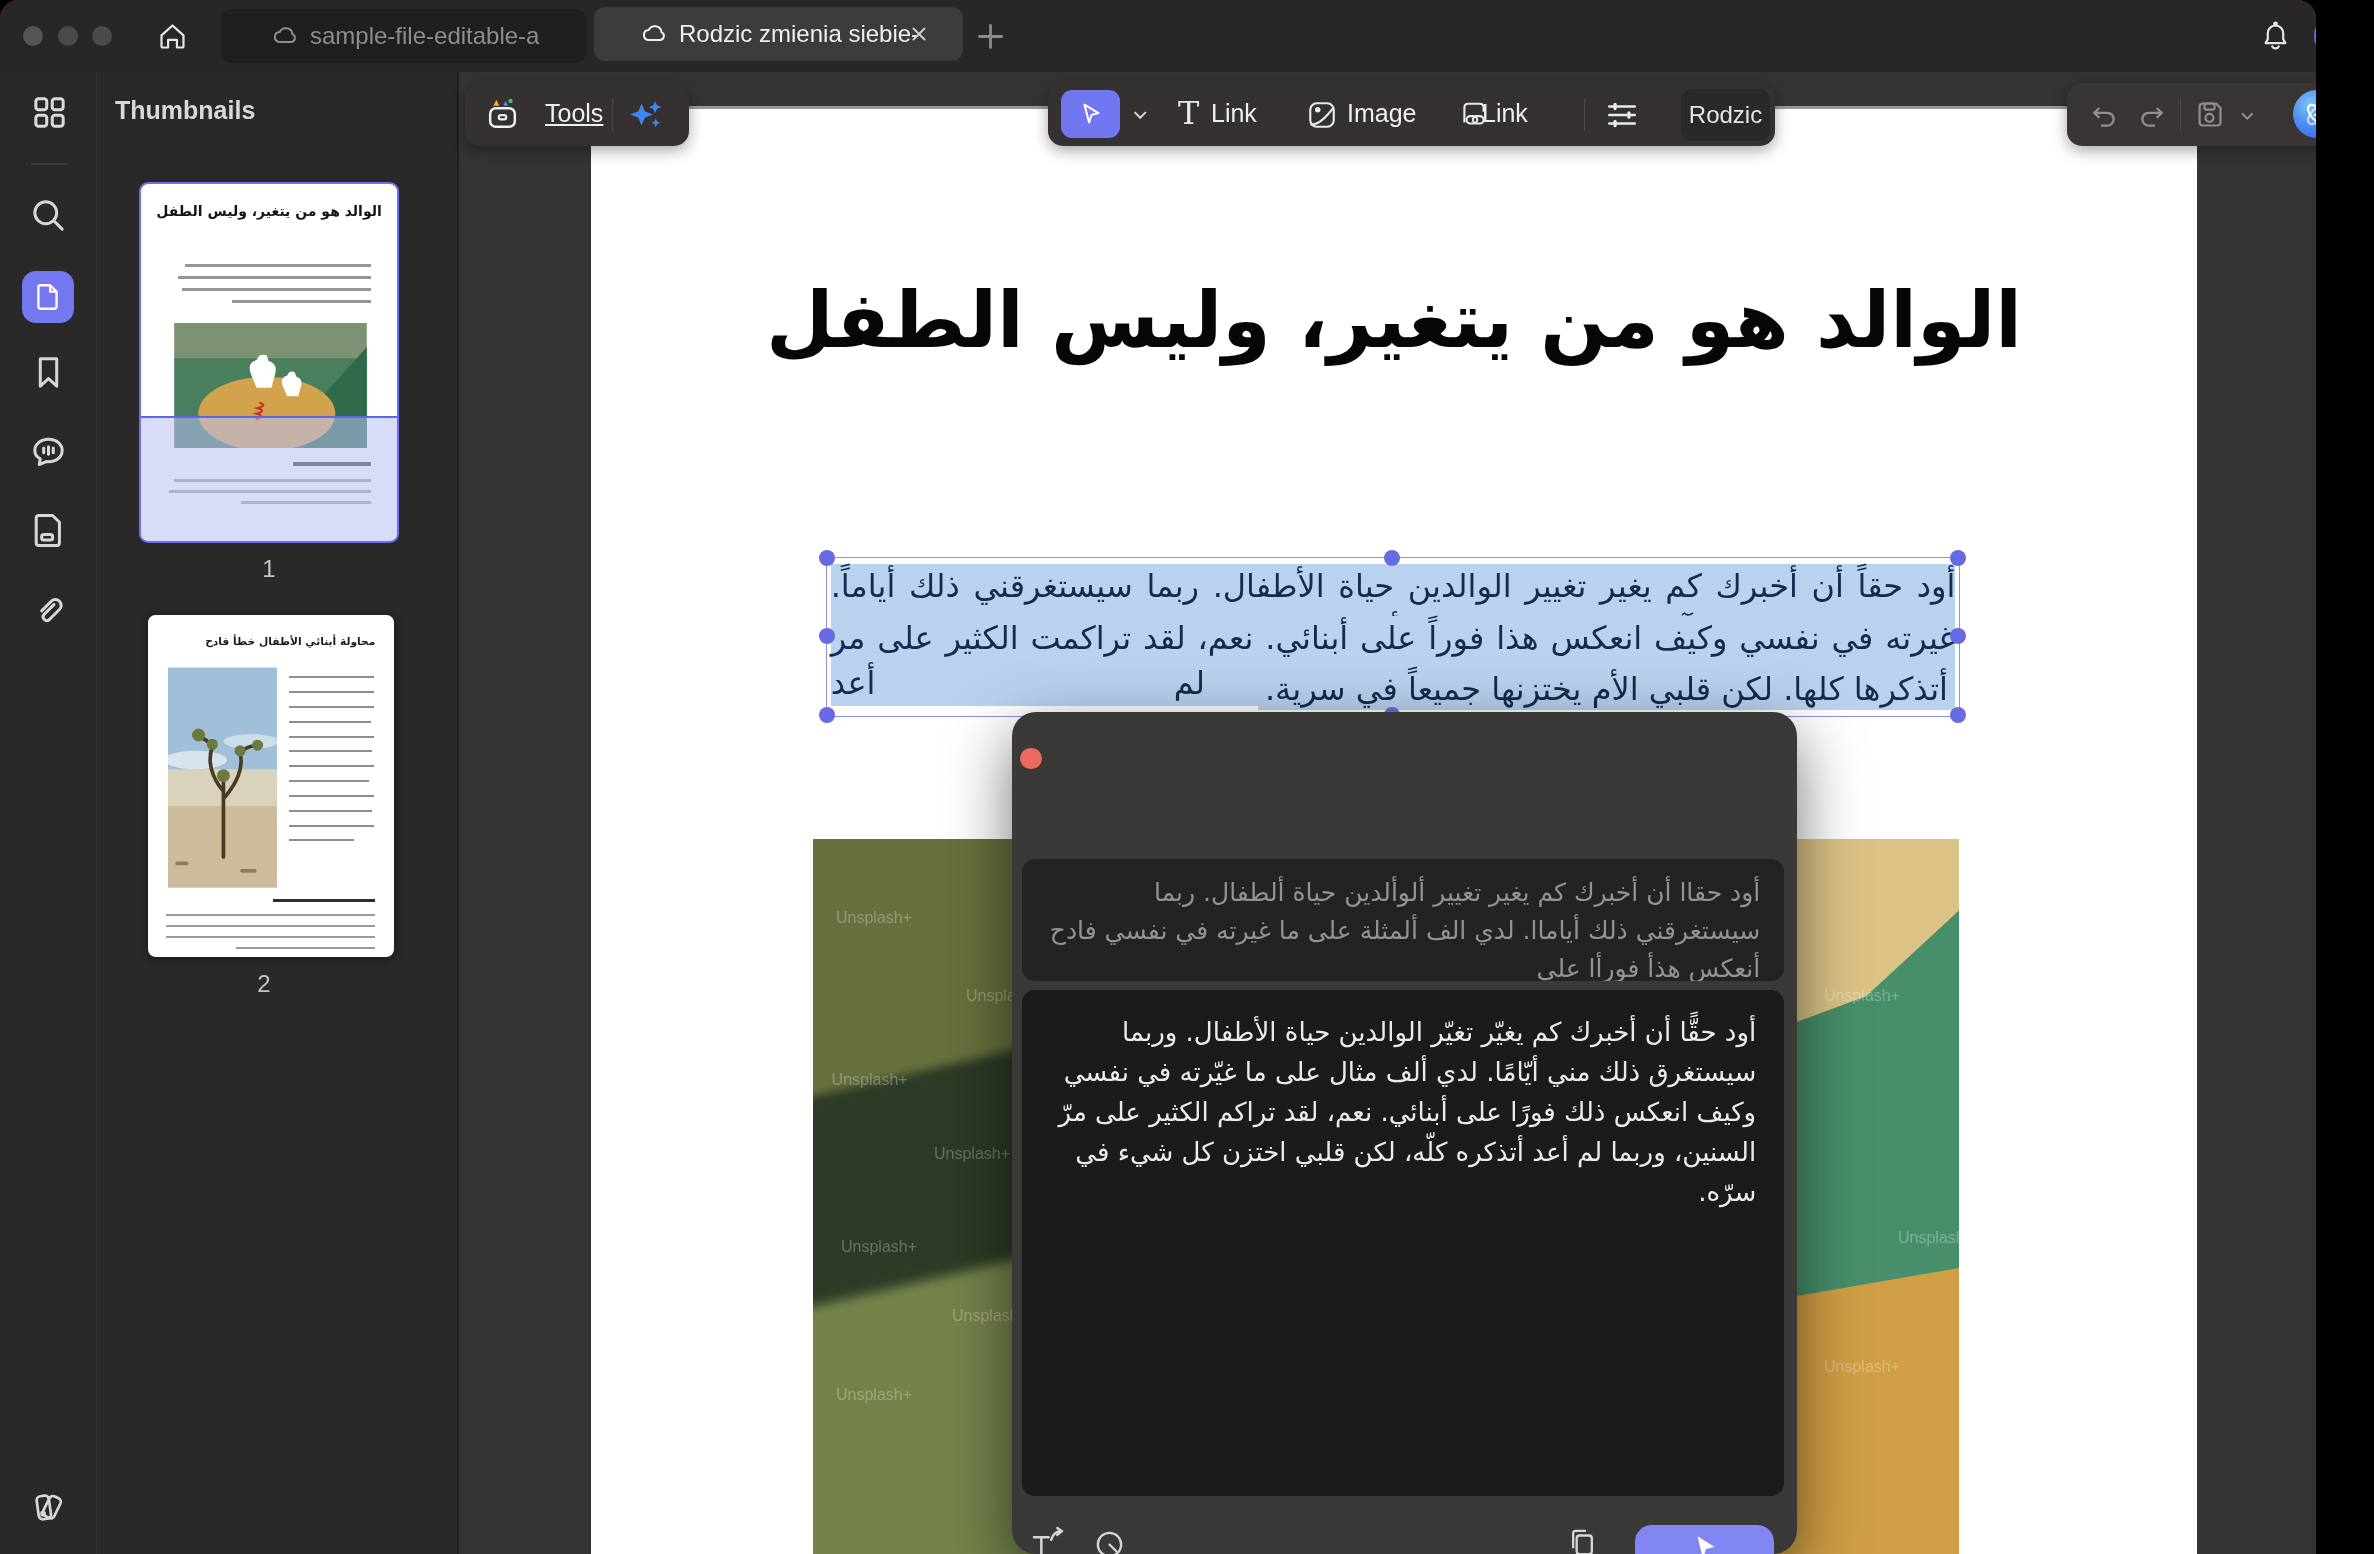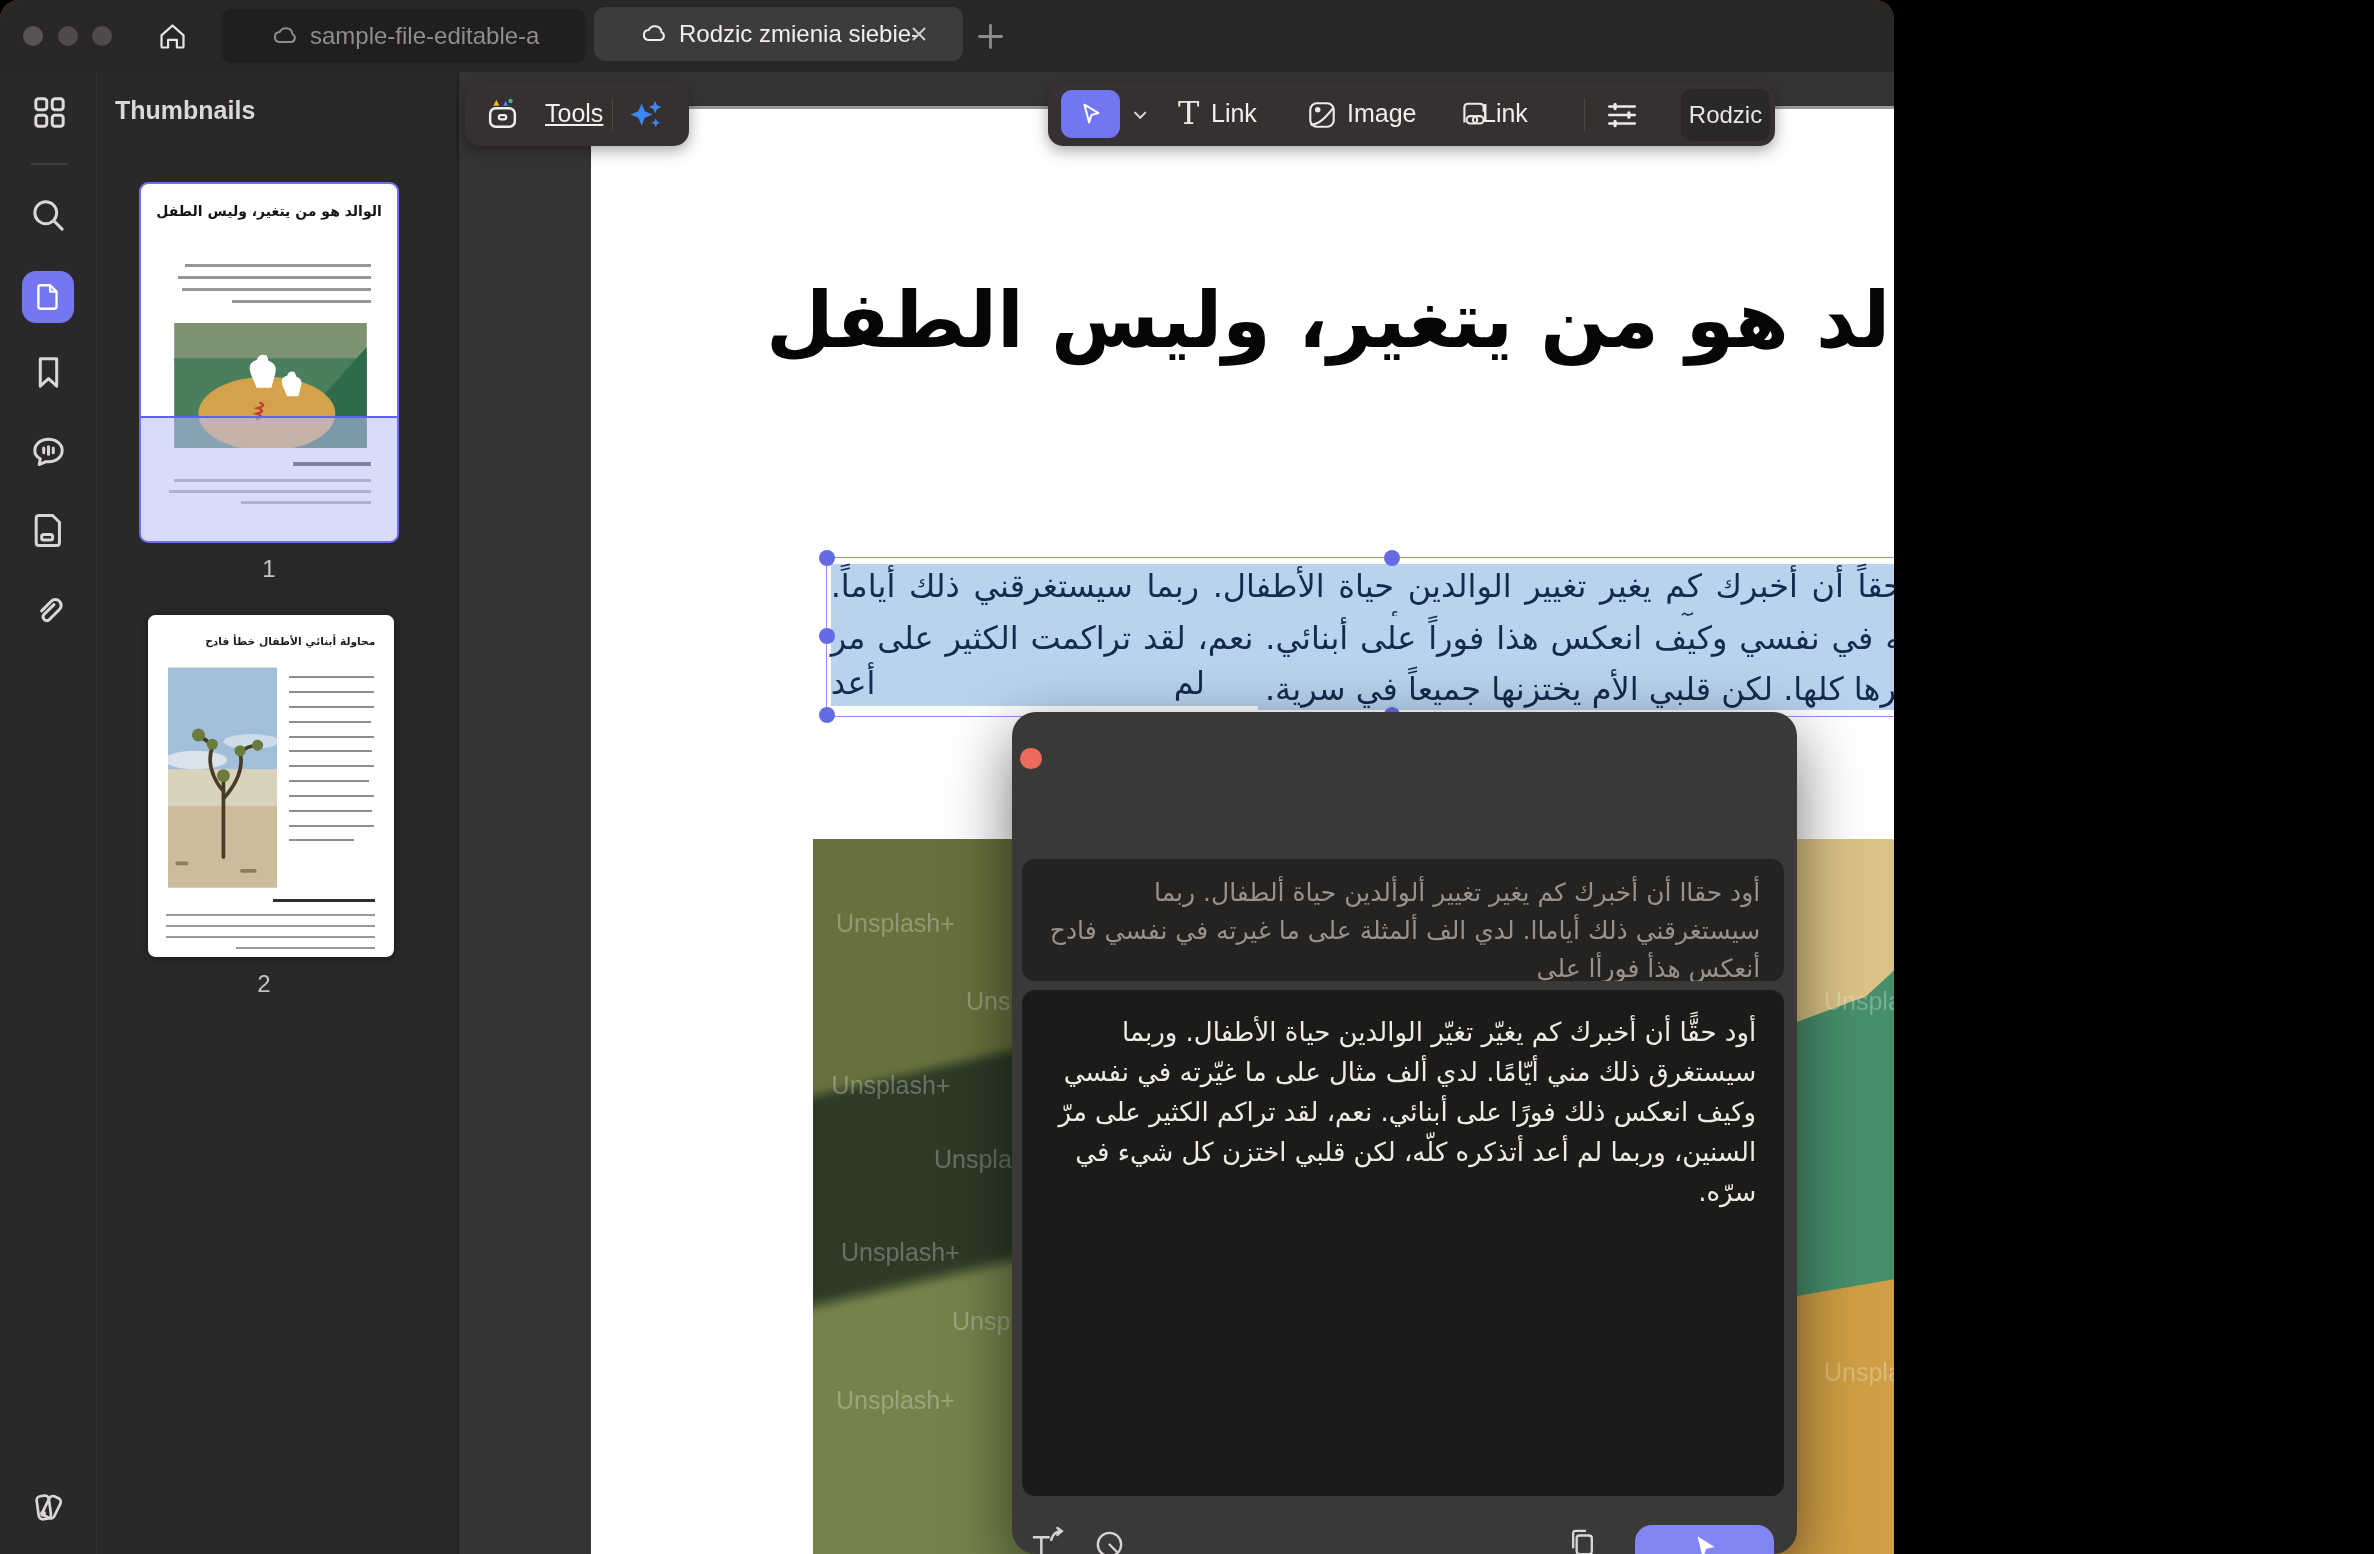--- a/index.html
+++ b/index.html
@@ -1,18 +1,18 @@
 <!DOCTYPE html>
 <html style="font-size:15px"><head>
 <meta charset="utf-8">
 <style>
   html,body{margin:0;padding:0;background:#000;width:2375px;height:1555px;overflow:hidden;
     font-family:"Liberation Sans",sans-serif;}
   .abs{position:absolute;}
-  #app{position:absolute;inset:0;width:1894px;height:1555px;background:#b91c1c;border-radius:18.6px 18.6px 0 0;overflow:hidden;}
+  #app{position:absolute;inset:0;width:2316px;height:1555px;background:#b91c1c;border-radius:18.6px 18.6px 0 0;overflow:hidden;}
   
   #titlebar{left:0;top:0;width:2375px;height:72px;background:#292726;z-index:50;}
   .light{width:20.4px;height:20.4px;border-radius:50%;top:26px;}
   .tab{height:54px;border-radius:11px;display:flex;align-items:center;overflow:hidden;}
   #tab1{left:221px;top:9.3px;width:365px;background:#201e1e;color:#8f8d8b;}
   #tab2{left:594px;top:7.4px;width:369px;background:#3e3c3b;color:#f1efed;}
   .tablabel{font-size:24px;white-space:nowrap;}
   #avatar{left:2314px;top:12px;width:48px;height:48px;border-radius:50%;
     background:linear-gradient(120deg,#7d6ef2 0%,#4668f0 55%,#3b82f6 100%);
     color:#fff;font-size:24px;display:flex;align-items:center;justify-content:center;font-weight:500;}
@@ -47,21 +47,21 @@
   
   #selbox{left:826px;top:557px;width:1134px;height:160px;border:1.9px solid #8d90ea;z-index:5;box-sizing:border-box;}
   .selline{position:absolute;left:3.7px;right:3.7px;direction:rtl;font-family:"DejaVu Sans",sans-serif;
     font-size:32px;color:#152a4e;line-height:45px;}
   .hl{background:#b9d3ee;}
   .just{text-align:justify;text-align-last:justify;}
   .hdl{position:absolute;width:16px;height:16px;border-radius:50%;background:#666be4;z-index:6;}
   
   #photo{left:813px;top:839px;width:1146px;height:715px;overflow:hidden;z-index:4;}
   #photo .layer{position:absolute;}
-  .wm{position:absolute;color:rgba(255,255,255,.28);font-size:25px;z-index:5;font-family:"Liberation Sans",sans-serif;}
+  .wm{position:absolute;color:rgba(255,255,255,.28);font-size:16px;z-index:5;font-family:"Liberation Sans",sans-serif;}
   
   .bargrp{background:#343130;border-radius:15px;box-shadow:0 4.6px 15px rgba(0,0,0,.35);z-index:30;}
   #grp1{left:465px;top:83px;width:224px;height:63px;}
   #grp2{left:1048px;top:83px;width:727px;height:63px;}
   #grp3{left:2067px;top:83px;width:293px;height:63px;background:#383534;}
   .tlabel{position:absolute;font-size:25px;color:#f1efed;top:16px;}
   .vdiv{position:absolute;top:15px;width:0.9px;height:33px;background:#4a4745;}
   #selbtn{left:13px;top:7.4px;width:59px;height:48px;border-radius:11px;background:#7276f1;
     display:flex;align-items:center;justify-content:center;}
   #closebtn{left:633px;top:5.6px;width:89px;height:52px;border-radius:11px;background:#2b2928;

